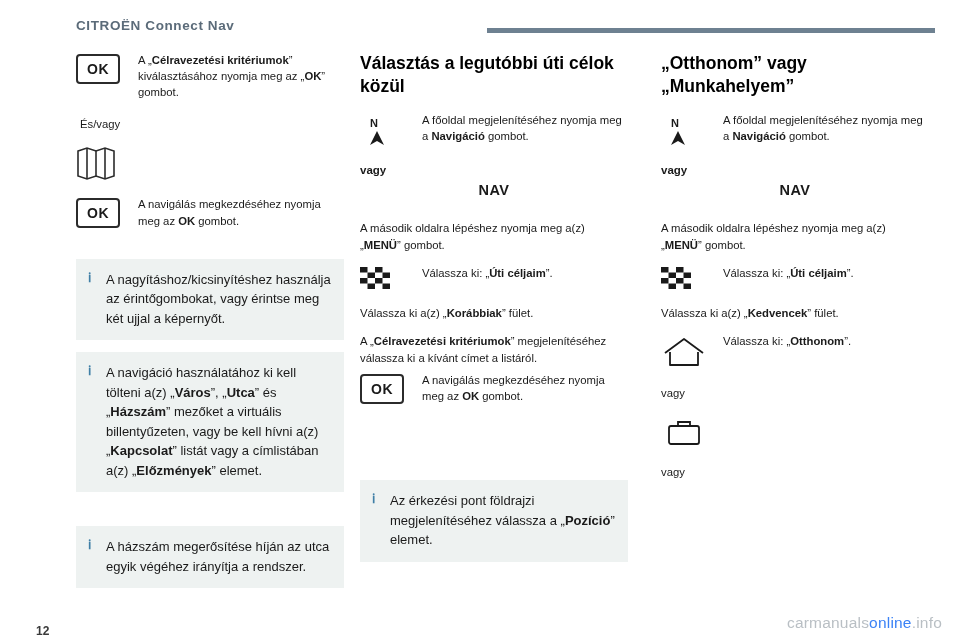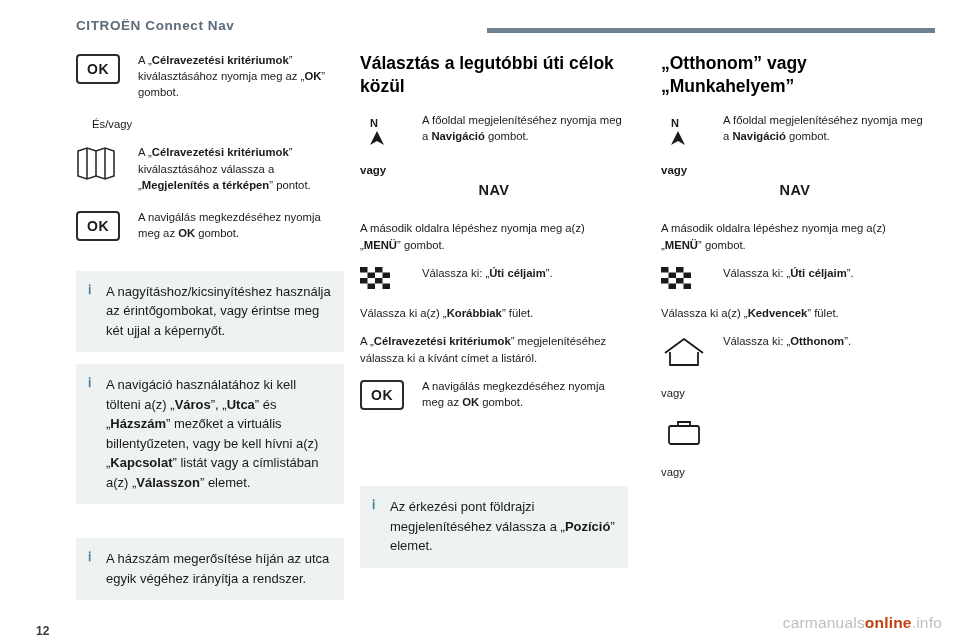--- a/index.html
+++ b/index.html
@@ -35,21 +35,21 @@
     font-size:17.5px; font-weight:bold; color:#000;
     line-height:1.32; margin:0 0 14px 0;
   }
 
   
   .row { display:flex; align-items:flex-start; margin-bottom:16px; }
   .row .ic { flex:0 0 62px; display:flex; justify-content:flex-start; padding-top:2px; }
   .row .tx { flex:1; font-size:11.3px; line-height:1.42; }
 
   p.t { font-size:11.3px; line-height:1.45; margin:0 0 12px 0; }
-  p.tight { }
+  p.tight { margin-bottom:6px; }
 
   b { font-weight:bold; }
 
   
   .ok {
     width:44px; height:30px; border:2px solid #2b2b2b; border-radius:4px;
     display:flex; align-items:center; justify-content:center;
     font-size:14px; font-weight:bold; letter-spacing:.5px; color:#1a1a1a;
     background:#fff;
   }
@@ -86,55 +86,52 @@
 
   
   .pagenum {
     position:absolute; left:36px; top:584px;
     font-size:12px; font-weight:bold; color:#3a3a3a;margin-top:40px;
   }
   .watermark {
     position:absolute; right:18px; bottom:8px;
     font-size:15.5px; color:#b9bfc4; letter-spacing:.2px;
   }
-  .watermark b { color:#c2410c; font-weight:bold; }
+  .watermark b { color:#3b82f6; font-weight:normal; }
 </style>
 </head>
 <body>
 
 <div class="page">
 
   <div class="brand">CITROËN Connect Nav</div>
   <div class="header-rule"></div>
 
   <div class="col col1">
 
     <div class="row">
       <div class="ic">
         <div class="ok">OK</div>
       </div>
       <div class="tx">
         A „<b>Célravezetési kritériumok</b>” kiválasztásához nyomja meg az „<b>OK</b>” gombot.
       </div>
     </div>
 
-    <p class="t" style="margin-left:16px;">És/vagy</p>
+    <p class="t" style="margin-left:4px;">És/vagy</p>
 
     <div class="row">
       <div class="ic">
         <svg class="mapicon" width="40" height="34" viewBox="0 0 40 34">
           <path d="M2 5 L11 2 L20 5 L29 2 L38 5 L38 30 L29 33 L20 30 L11 33 L2 30 Z" fill="none" stroke="#2b2b2b" stroke-width="1.6"></path>
           <line x1="11" y1="2" x2="11" y2="33" stroke="#2b2b2b" stroke-width="1.6"></line>
           <line x1="20" y1="5" x2="20" y2="30" stroke="#2b2b2b" stroke-width="1.6"></line>
           <line x1="29" y1="2" x2="29" y2="33" stroke="#2b2b2b" stroke-width="1.6"></line>
         </svg>
       </div>
-      <div class="tx">
-        A „<b>Célravezetési kritériumok</b>” kiválasztásához válassza a „<b>Megjelenítés a térképen</b>” pontot.
-      </div>
     </div>
 
     <div class="row">
       <div class="ic">
         <div class="ok">OK</div>
       </div>
       <div class="tx">
         A navigálás megkezdéséhez nyomja meg az <b>OK</b> gombot.
       </div>
     </div>
@@ -142,21 +139,21 @@
     <div style="height:14px"></div>
 
     <div class="note">
       <div class="bar">ℹ</div>
       <div class="txt">A nagyításhoz/kicsinyítéshez használja az érintőgombokat, vagy érintse meg két ujjal a képernyőt.</div>
     </div>
 
     <div class="note">
       <div class="bar">ℹ</div>
       <div class="txt">
-        A navigáció használatához ki kell tölteni a(z) „<b>Város</b>”, „<b>Utca</b>” és „<b>Házszám</b>” mezőket a virtuális billentyűzeten, vagy be kell hívni a(z) „<b>Kapcsolat</b>” listát vagy a címlistában a(z) „<b>Válasszon</b>” elemet.
+        A navigáció használatához ki kell tölteni a(z) „<b>Város</b>”, „<b>Utca</b>” és „<b>Házszám</b>” mezőket a virtuális billentyűzeten, vagy be kell hívni a(z) „<b>Kapcsolat</b>” listát vagy a címlistában a(z) „<b>Előzmények</b>” elemet.
       </div>
     </div>
 
     <div style="height:22px"></div>
 
     <div class="note">
       <div class="bar">ℹ</div>
       <div class="txt">A házszám megerősítése híján az utca egyik végéhez irányítja a rendszer.</div>
     </div>
 

